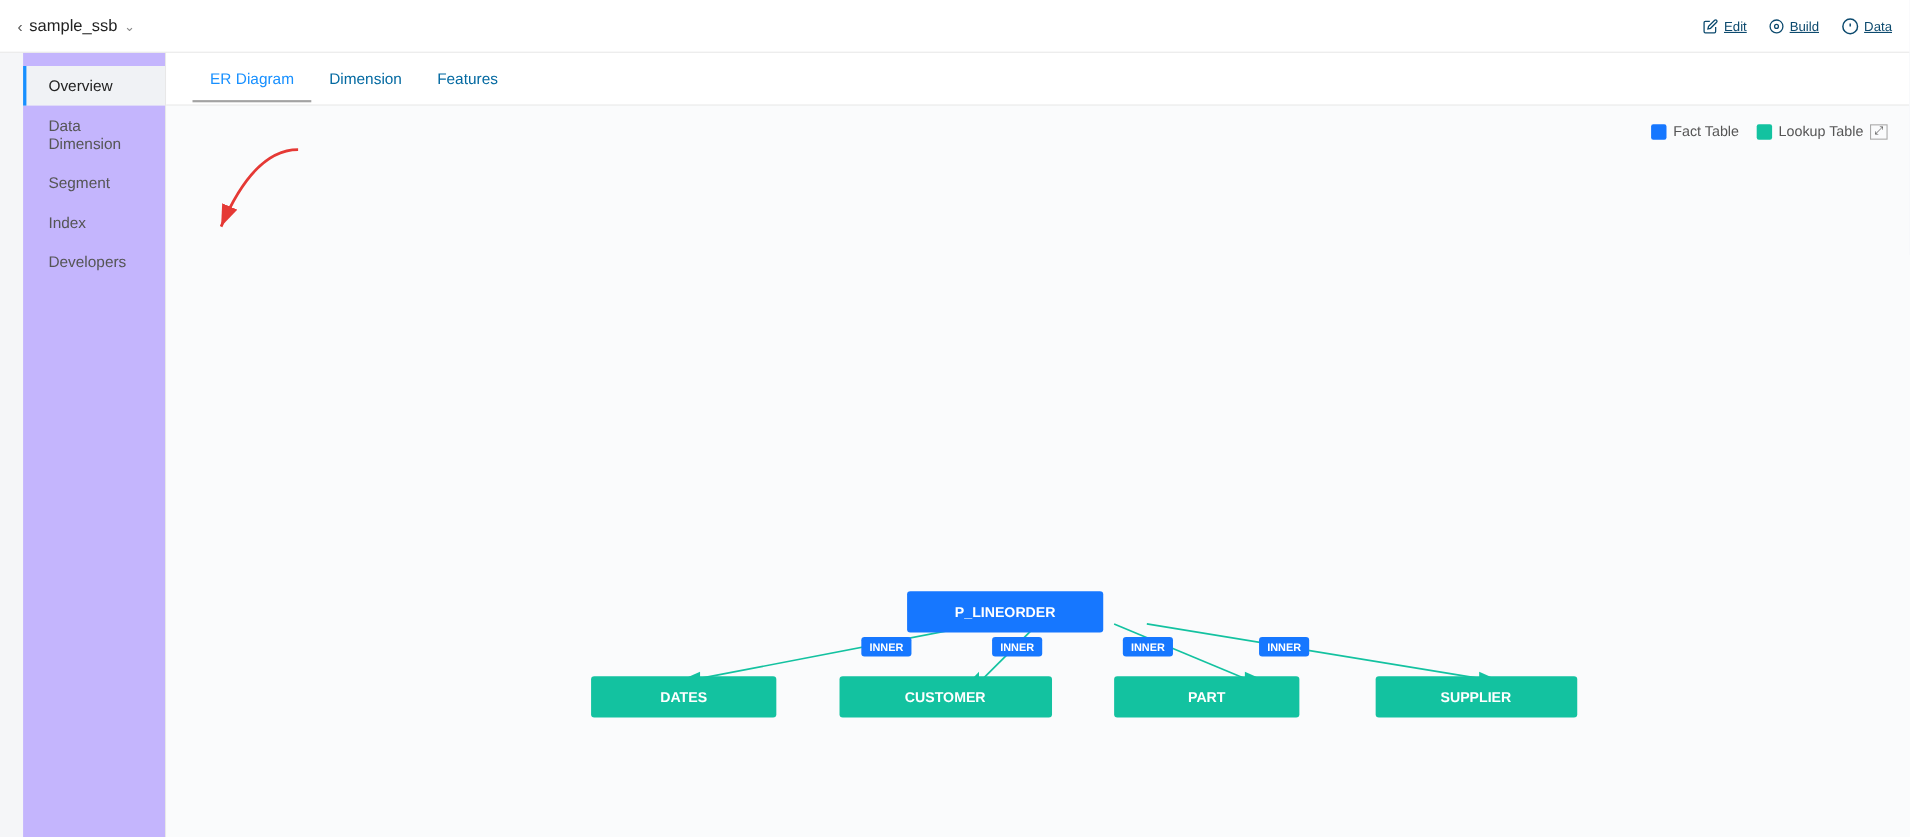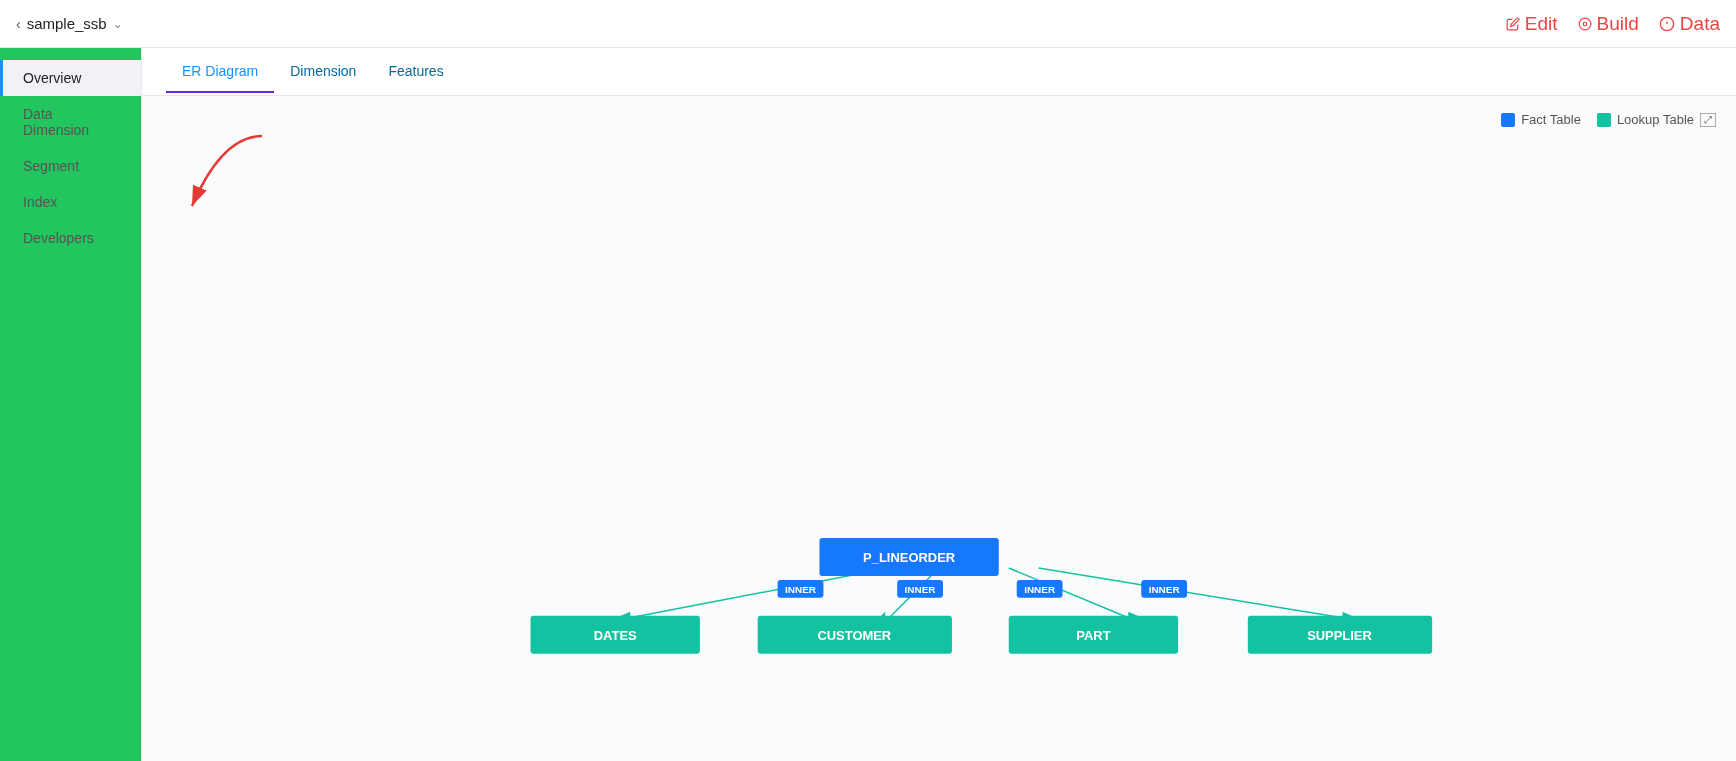--- a/index.html
+++ b/index.html
@@ -38,39 +38,41 @@
     }
     .topbar-right {
       display: flex;
       align-items: center;
       gap: 20px;
     }
     .topbar-action {
       display: flex;
       align-items: center;
       gap: 5px;
-      color: #ef4444;
-      font-size: 19px;
-      cursor: pointer;
+      color: #0c4a6e;
+      font-size: 12px;
+      cursor: pointer;
+      text-decoration: underline;
     }
 
     
     .main-layout {
       display: flex;
       flex: 1;
       overflow: hidden;
     }
 
     
     .sidebar {
-      width: 142px;
-      background: #22c55e;
+      width: 130px;
+      background: #c4b5fd;
       border-right: 1px solid #e8e8e8;
       padding: 12px 0;
       flex-shrink: 0;
+      margin-left: 21px;
     }
     .sidebar-item {
       padding: 10px 20px;
       font-size: 14px;
       color: #555;
       cursor: pointer;
       border-left: 3px solid transparent;
     }
     .sidebar-item.active {
       color: #222;
@@ -101,21 +103,21 @@
     .tab {
       padding: 12px 16px;
       font-size: 14px;
       color: #0369a1;
       cursor: pointer;
       border-bottom: 2px solid transparent;
       margin-bottom: -1px;
     }
     .tab.active {
       color: #1890ff;
-      border-bottom: 2px solid #6d28d9;
+      border-bottom: 2px solid #a3a3a3;
       font-weight: 500;
     }
 
     
     .diagram-area {
       flex: 1;
       position: relative;
       overflow: hidden;
     }
 

